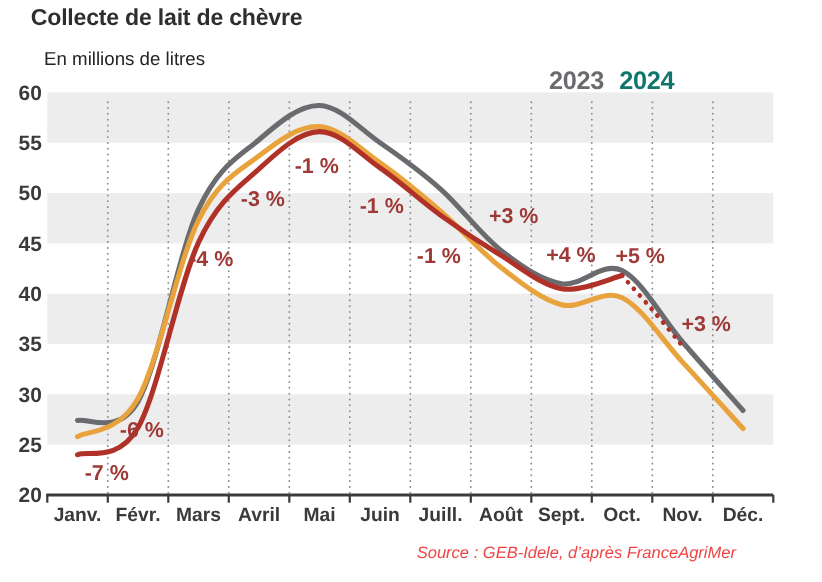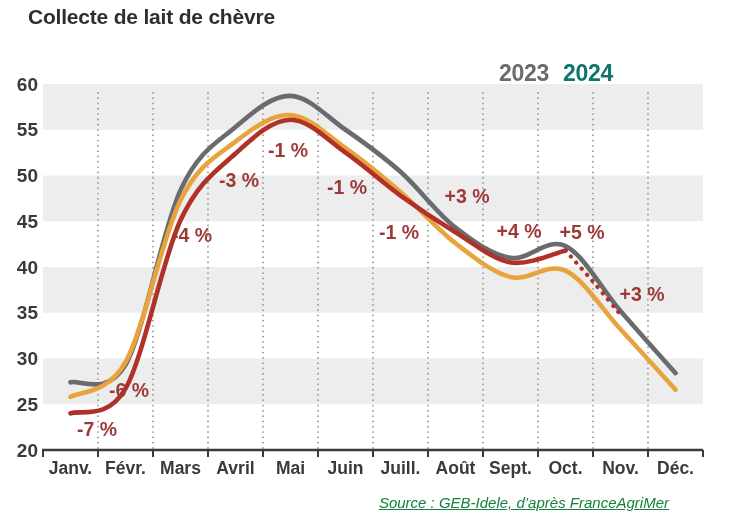--- a/index.html
+++ b/index.html
@@ -13,31 +13,31 @@
   }
   .subtitle{
     position:absolute;left:40px;top:44px;font-size:17px;font-weight:500;color:#232323;
   }
   .legend{
     position:absolute;top:60px;right:37px;display:flex;gap:14px;
     font-size:23px;font-weight:800;letter-spacing:-0.3px;
   }
   .source{
     position:absolute;right:45px;top:494px;font-size:15px;font-style:italic;
-    color:#15803d;
-    text-decoration:underline;
+    color:#ef4444;
   }
   svg{position:absolute;left:0;top:0;}
   svg text{font-family:"Liberation Sans","DejaVu Sans",sans-serif;}
 </style>
 </head>
 <body>
 
 <div id="canvas">
   <div class="title">Collecte de lait de chèvre</div>
+  <div class="subtitle">En millions de litres</div>
   <div class="legend">
       <span style="color: rgb(106, 107, 110);">2023</span>
       <span style="color: #0f766e;">2024</span>
       <span style="color: rgb(176, 49, 40); margin-top: 32px;">2025</span>
     </div>
   <svg id="chart" width="747" height="529" viewBox="0 0 747 529">
       <rect x="43" y="84" width="660" height="45.75" fill="#ededed"></rect>
       <rect x="43" y="175.5" width="660" height="45.75" fill="#ededed"></rect>
       <rect x="43" y="267" width="660" height="45.75" fill="#ededed"></rect>
       <rect x="43" y="358.5" width="660" height="45.75" fill="#ededed"></rect>

